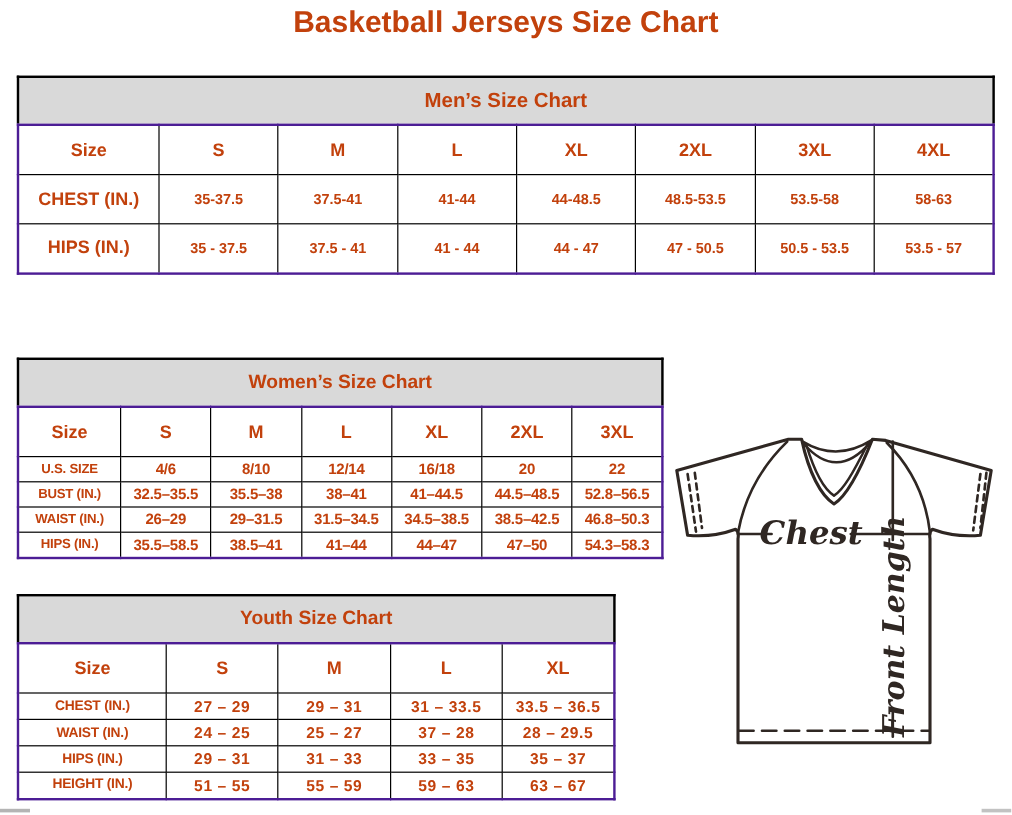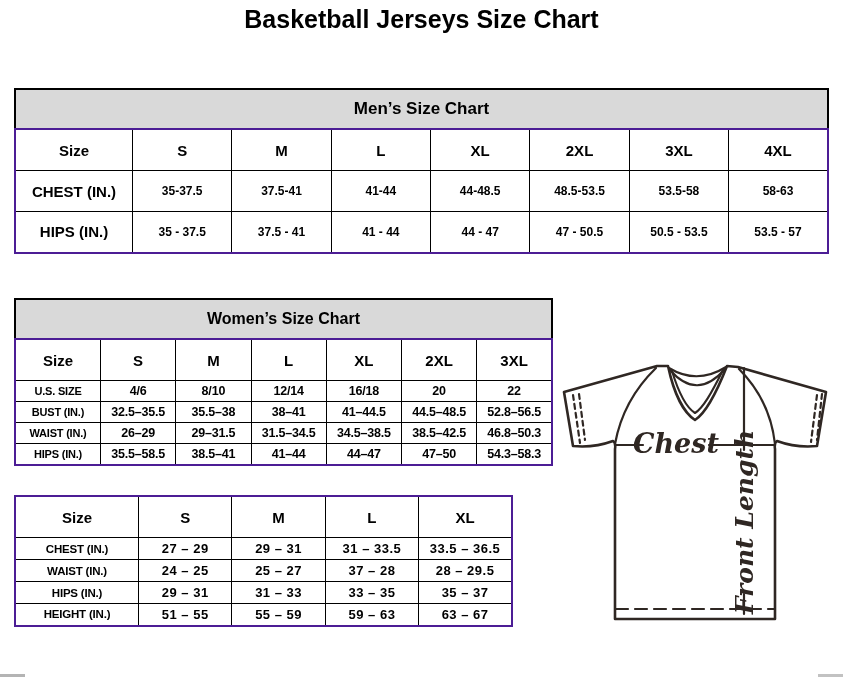--- a/index.html
+++ b/index.html
@@ -1,29 +1,29 @@
 <!DOCTYPE html>
 <html><head>
 <meta charset="utf-8">
 <style>
   html,body{margin:0;padding:0;background:#fff;}
   .page{position:relative;width:843px;height:679px;background:#ffffff;overflow:hidden;
-        font-family:"Liberation Sans",sans-serif;color:#000000;}
+        font-family:"Liberation Sans",sans-serif;color:#c2410c;}
   .page-title{position:absolute;top:5px;left:0;width:843px;margin:0;text-align:center;
         font-size:25px;font-weight:bold;letter-spacing:0px;}
   .chart-block{position:absolute;}
   .band{background:#d9d9d9;border:2px solid #000;border-bottom-width:0;
         text-align:center;font-weight:bold;}
   .chart-block table{border-collapse:collapse;table-layout:fixed;width:100%;
         border:2px solid #4c1d95;}
   .chart-block th,.chart-block td{border:1.6px solid #000;text-align:center;
         font-weight:bold;padding:0;vertical-align:middle;}
   
   .men{left:14px;top:63px;width:815px;}
-  .men .band{height:38px;line-height:38px;font-size:17px;margin-top:25px;}
+  .men .band{height:38px;line-height:38px;font-size:17px;}
   .men thead th{height:40px;font-size:15px;}
   .men tbody tr{height:41px;}
   .men tbody th{font-size:15px;}
   .men tbody td{font-size:12px;}
   .men th:first-child{width:116px;}
   
   .women{left:14px;top:298px;width:539px;border-radius:13px;}
   .women .band{height:38px;line-height:38px;font-size:16px;}
   .women thead th{height:40px;font-size:15px;}
   .women tbody tr{height:21px;padding-left:32px;}
@@ -143,20 +143,21 @@
             <td>41–44</td>
             <td>44–47</td>
             <td>47–50</td>
             <td>54.3–58.3</td>
           </tr>
         </tbody>
       </table>
   </section>
 
   <section class="chart-block youth">
+    <div class="band">Youth Size Chart</div>
     <table>
         <thead>
           <tr>
             <th>Size</th>
             <th>S</th>
             <th>M</th>
             <th>L</th>
             <th>XL</th>
           </tr>
         </thead>

